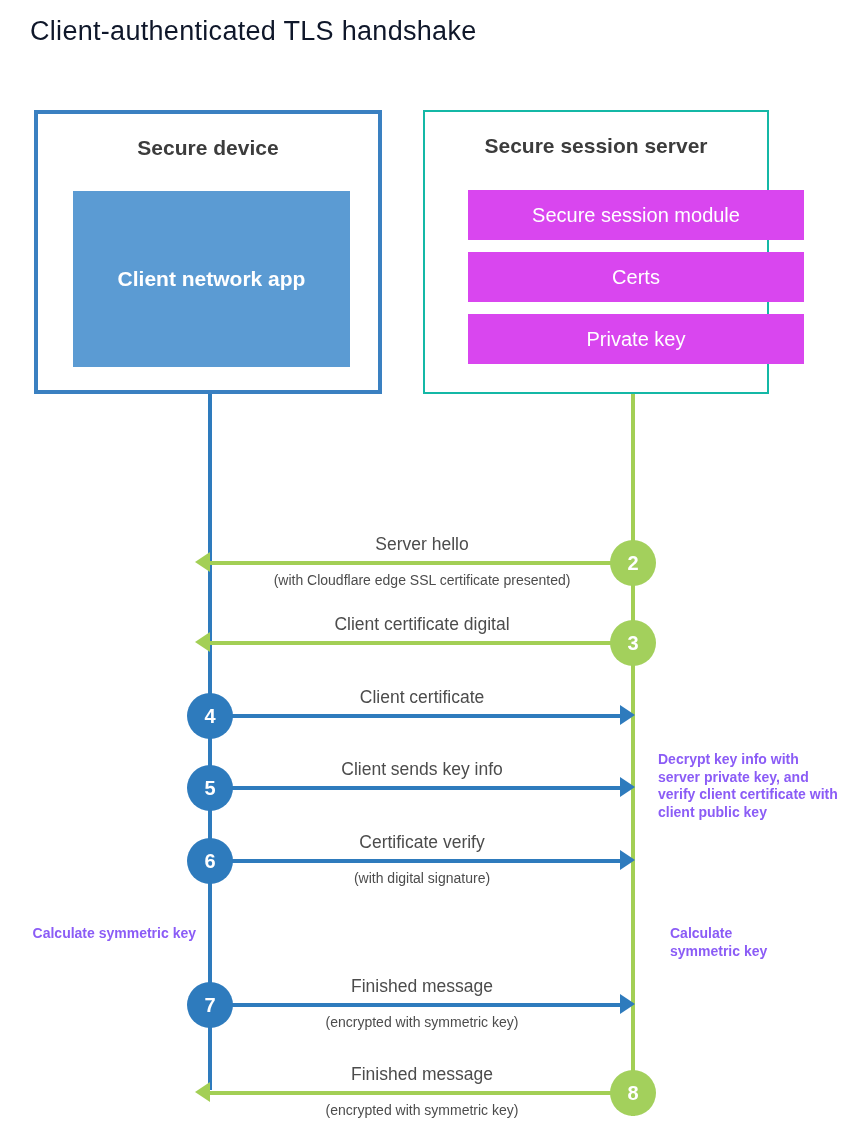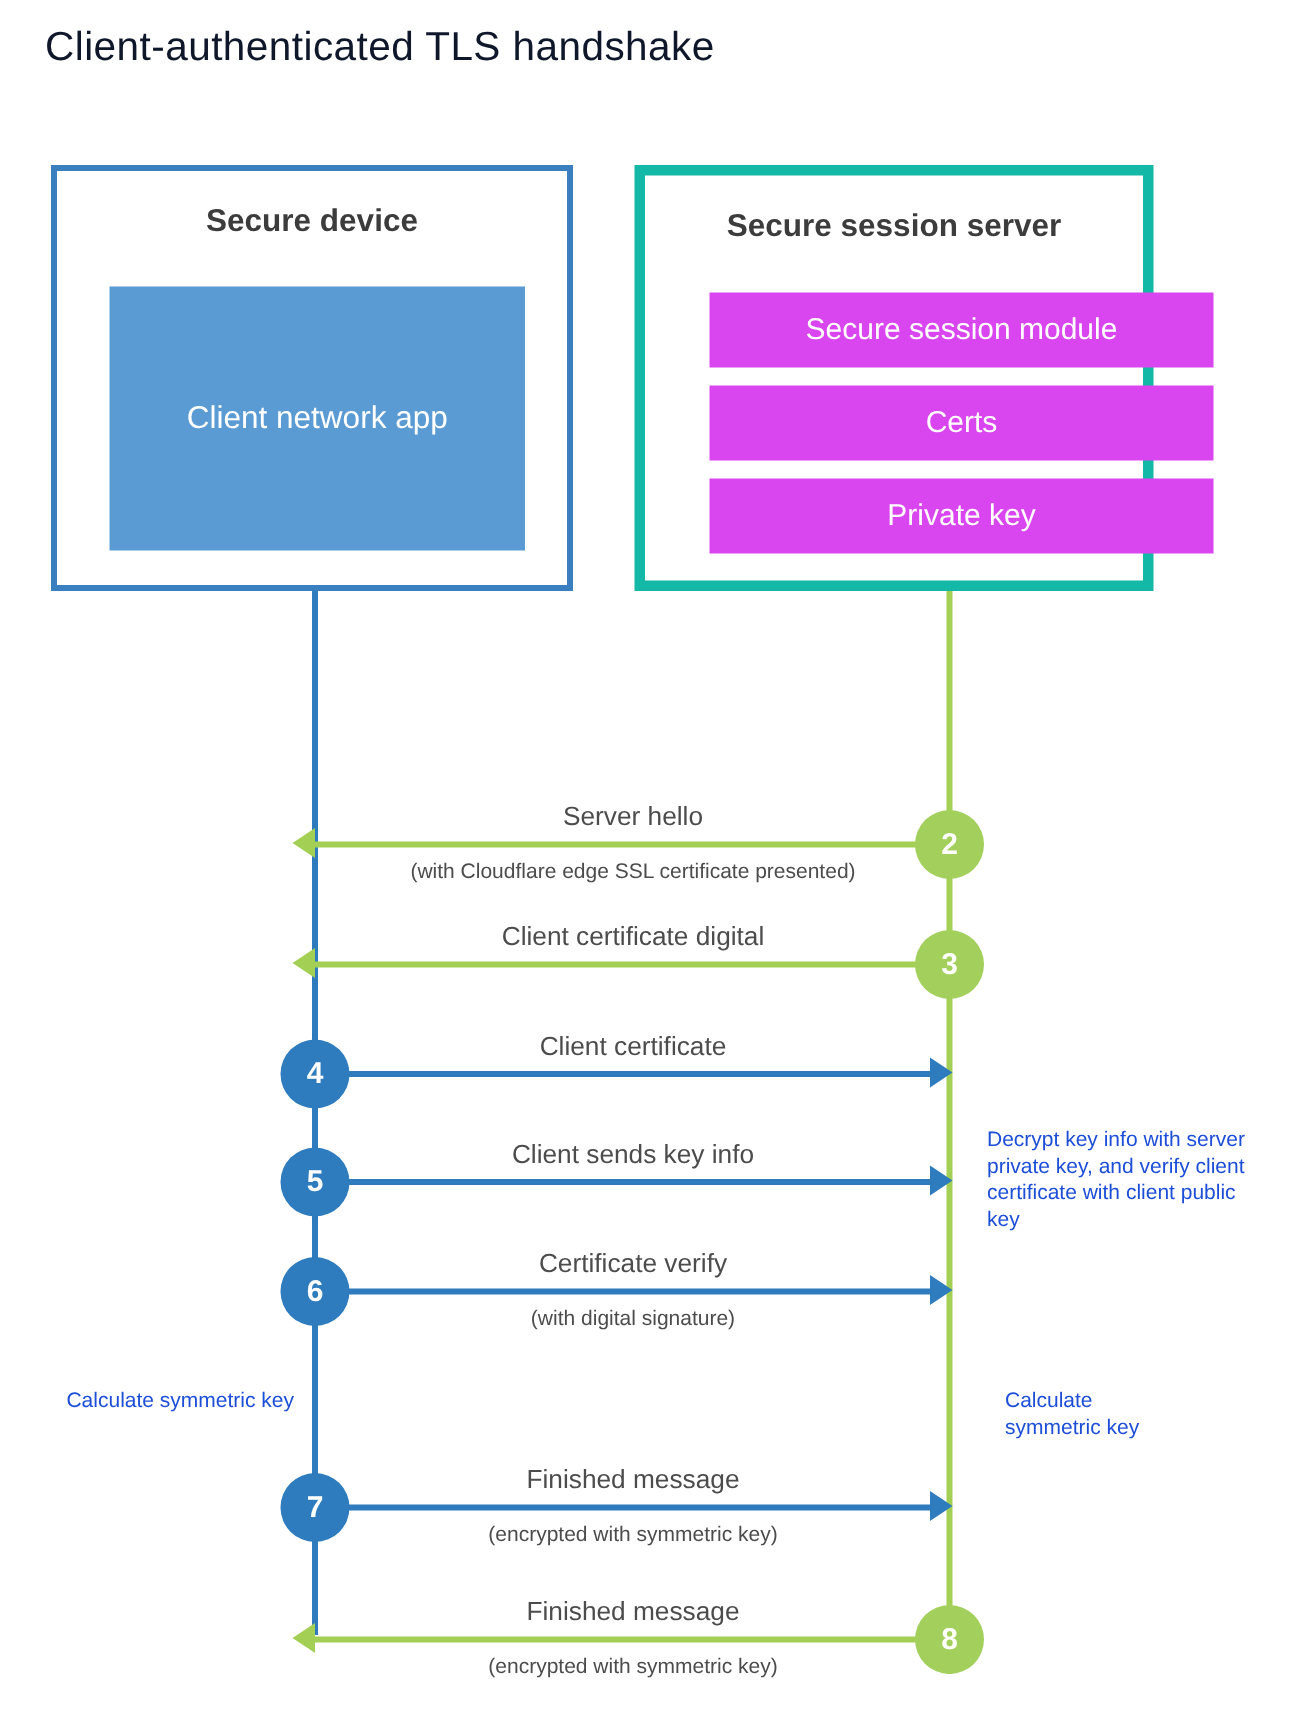--- a/index.html
+++ b/index.html
@@ -15,29 +15,29 @@
   }
 
   
   .lifeline { position:absolute; width:4px; }
   .lifeline.blue  { left:208px; top:392px; height:698px; background:#2e7bbd; }
   .lifeline.green { left:631px; top:392px; height:724px; background:#a3cf55; }
 
   
   .box { position:absolute; top:110px; height:284px; box-sizing:border-box; background:#ffffff; }
   .box.client { left:34px;  width:348px; border:4px solid #3a80c1; }
-  .box.server { left:423px; width:346px; border:7px solid #14b8a6; }
+  .box.server { left:423px; width:346px; border:2px solid #14b8a6; }
   .box-title { margin-top:22px; text-align:center; font-size:21px; font-weight:bold; color:#3c3c3c; }
 
   .app {
     position:absolute; left:35px; top:77px; width:277px; height:176px;
     background:#5b9bd3; color:#ffffff; font-size:21px;
     display:flex; align-items:center; justify-content:center; text-align:center;
   }
-  .app span { width:190px; line-height:28px; }
+  .app span { width:190px; line-height:28px;font-weight:bold; }
 
   .bar {
     position:absolute; left:43px; width:336px; height:50px;
     background:#d946ef; color:#ffffff; font-size:20px;
     text-align:center; line-height:50px;
   }
   .bar.b1 { top:78px; } .bar.b2 { top:140px; } .bar.b3 { top:202px; }
 
   
   .step { position:absolute; left:0; width:865px; height:46px; }
@@ -63,21 +63,21 @@
   .lbl {
     position:absolute; left:210px; width:424px; top:-7px;
     text-align:center; font-size:17.5px; line-height:23px; color:#4c4c4c;
   }
   .sub {
     position:absolute; left:210px; width:424px; top:31px;
     text-align:center; font-size:14px; line-height:18px; color:#4c4c4c;
   }
 
   
-  .note { position:absolute; font-size:14px; line-height:17.5px; color:#1d4ed8; }
+  .note { position:absolute; font-size:14px; line-height:17.5px; color:#8b5cf6;font-weight:bold; }
   .note-decrypt { left:658px; top:751px; width:180px; text-align:left; }
   .calc-left  { left:30px;  top:925px; width:166px; text-align:right; }
   .calc-right { left:670px; top:925px; width:110px; text-align:left; }
 </style>
 </head>
 <body>
 
 <div class="stage">
 
   <h1 class="title">Client-authenticated TLS handshake</h1>

